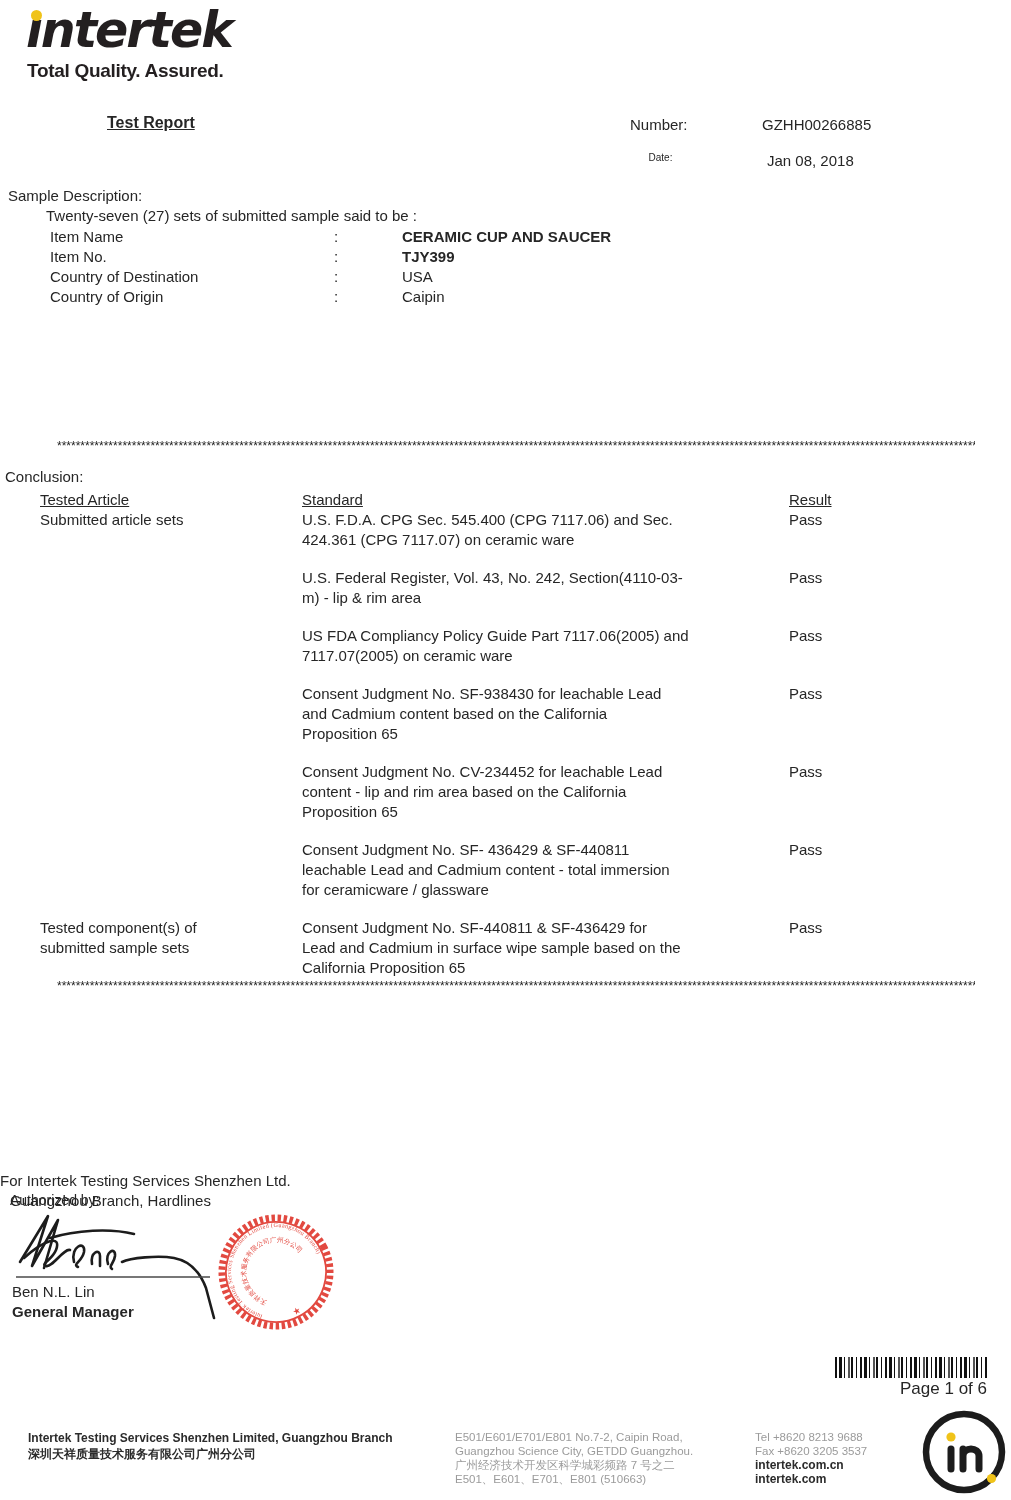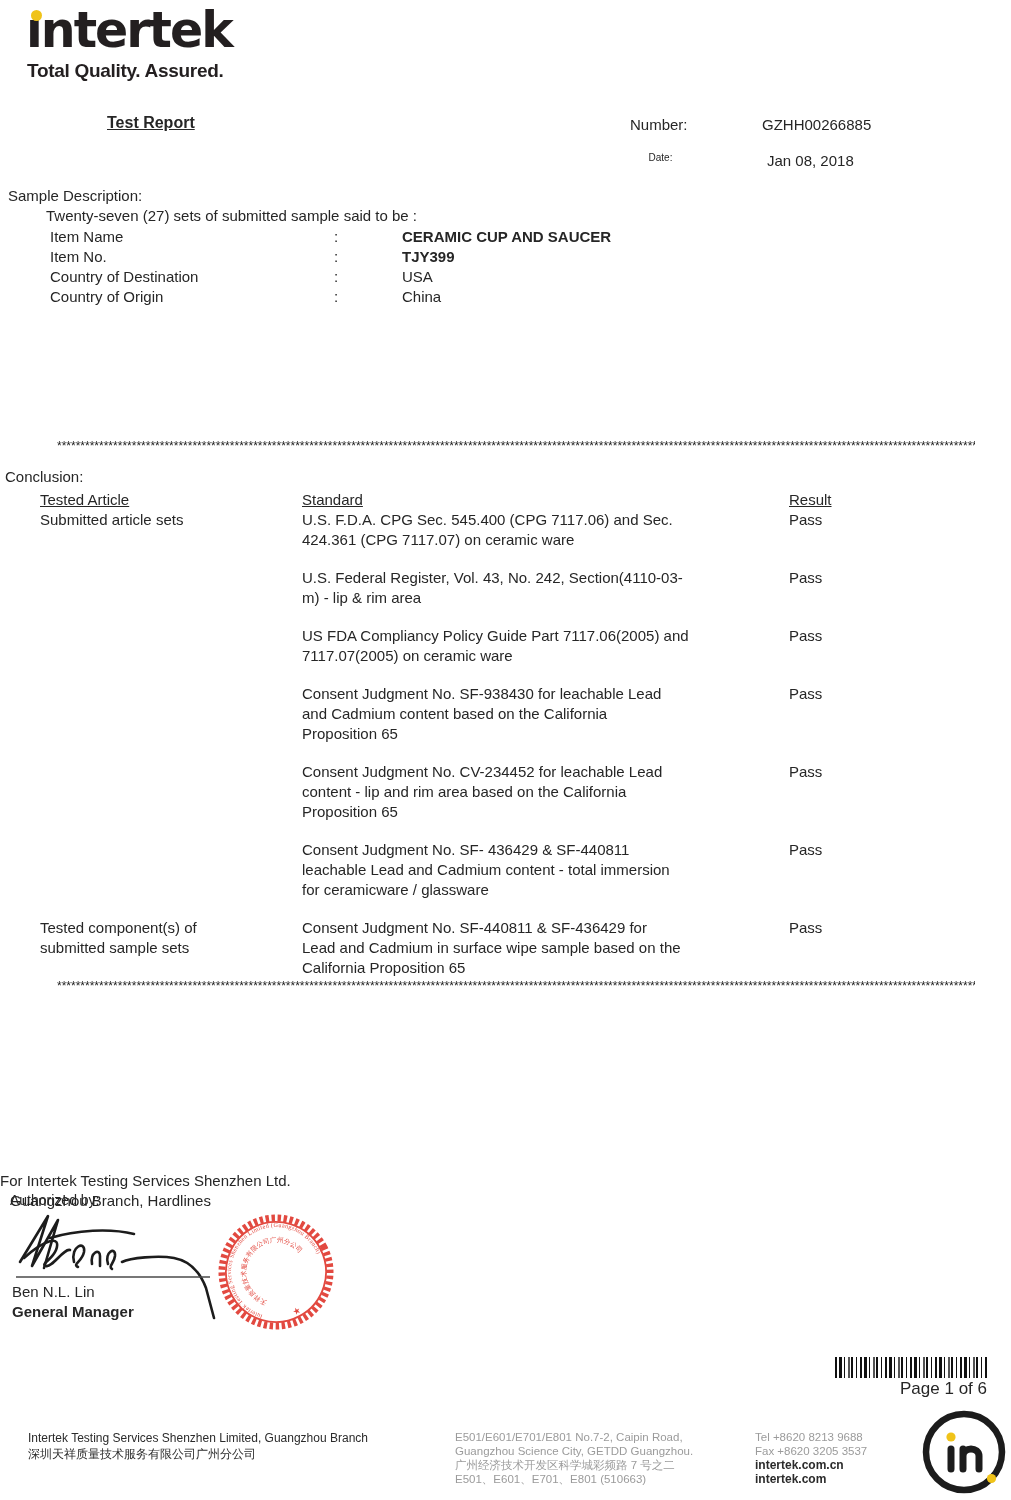--- a/index.html
+++ b/index.html
@@ -12,21 +12,21 @@
     color:#262626;
     overflow:hidden;
   }
   .abs{position:absolute;}
   .bold{font-weight:bold;}
 
   
   .wordmark{
     left:26px;top:2px;
     font-family:"DejaVu Sans", sans-serif;
-    font-weight:bold;font-size:49px;letter-spacing:-2px;color:#231f20;
+    font-weight:bold;font-size:49px;letter-spacing:-2px;color:#231f20;font-style:italic;
   }
   .wordmark-dot{
     left:31px;top:10px;width:11px;height:11px;border-radius:50%;
   }
   .tagline{
     left:27px;top:60px;
     font-weight:bold;font-size:19px;color:#231f20;letter-spacing:-0.3px;
   }
 
   
@@ -79,21 +79,21 @@
       #111 0px,#111 2px,#fff 2px,#fff 4px,
       #111 4px,#111 7px,#fff 7px,#fff 9px,
       #111 9px,#111 10px,#fff 10px,#fff 13px,
       #555 13px,#555 15px,#fff 15px,#fff 16px,
       #111 16px,#111 18px,#fff 18px,#fff 21px,
       #111 21px,#111 22px,#fff 22px,#fff 25px);
   }
   .page-label{left:785px;top:1379px;width:202px;text-align:right;font-size:17px;}
 
   
-  .footer-left{left:28px;top:1430px;font-size:12px;font-weight:normal;line-height:16px;color:#2b2b2b;}
+  .footer-left{left:28px;top:1430px;font-size:12px;font-weight:bold;line-height:16px;color:#2b2b2b;}
   .footer-mid{left:455px;top:1430px;font-size:11.5px;line-height:14px;color:#9b9b9b;}
   .footer-right{left:755px;top:1430px;font-size:11.5px;line-height:14px;color:#9b9b9b;}
   .footer-right .web{font-weight:bold;color:#2b2b2b;font-size:12px;}
   .in-logo{left:918px;top:1406px;}
 </style>
 </head>
 <body>
 
 <div class="page">
 
@@ -121,21 +121,21 @@
       <span class="bold">TJY399</span>
     </div>
       <div class="s-row">
       <span>Country of Destination</span>
       <span>:</span>
       <span>USA</span>
     </div>
       <div class="s-row">
       <span>Country of Origin</span>
       <span>:</span>
-      <span>China</span>
+      <span>Caipin</span>
     </div>
     </div>
 
   <div class="abs sep sep1">************************************************************************************************************************************************************************************************************************************************</div>
 
   <div class="abs conclusion-heading">Conclusion:</div>
   <div class="abs concl-table">
     <div class="c-head">
       <span>Tested Article</span>
       <span>Standard</span>

